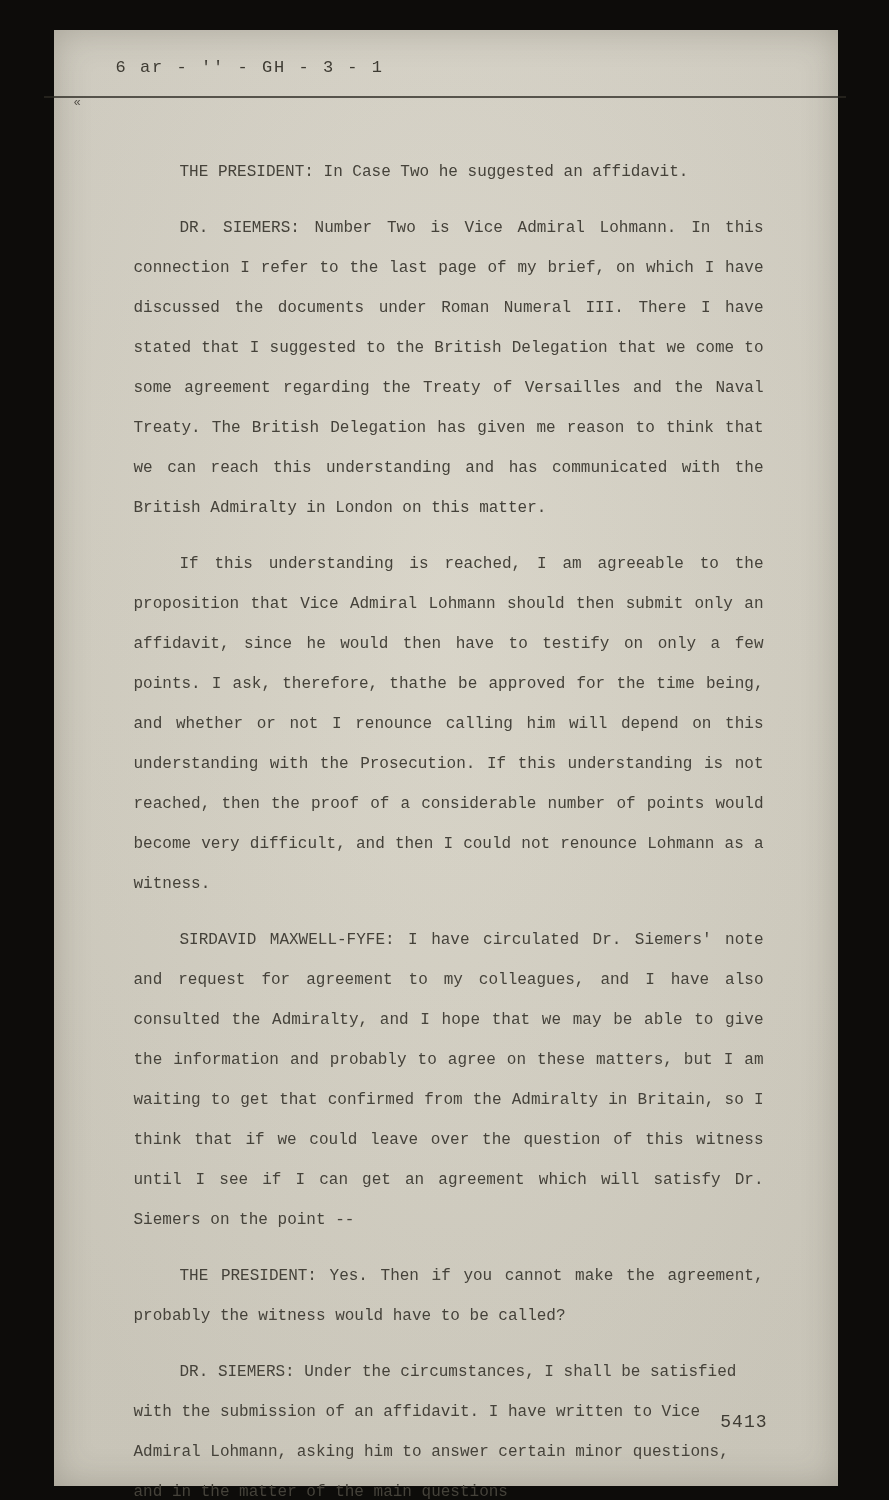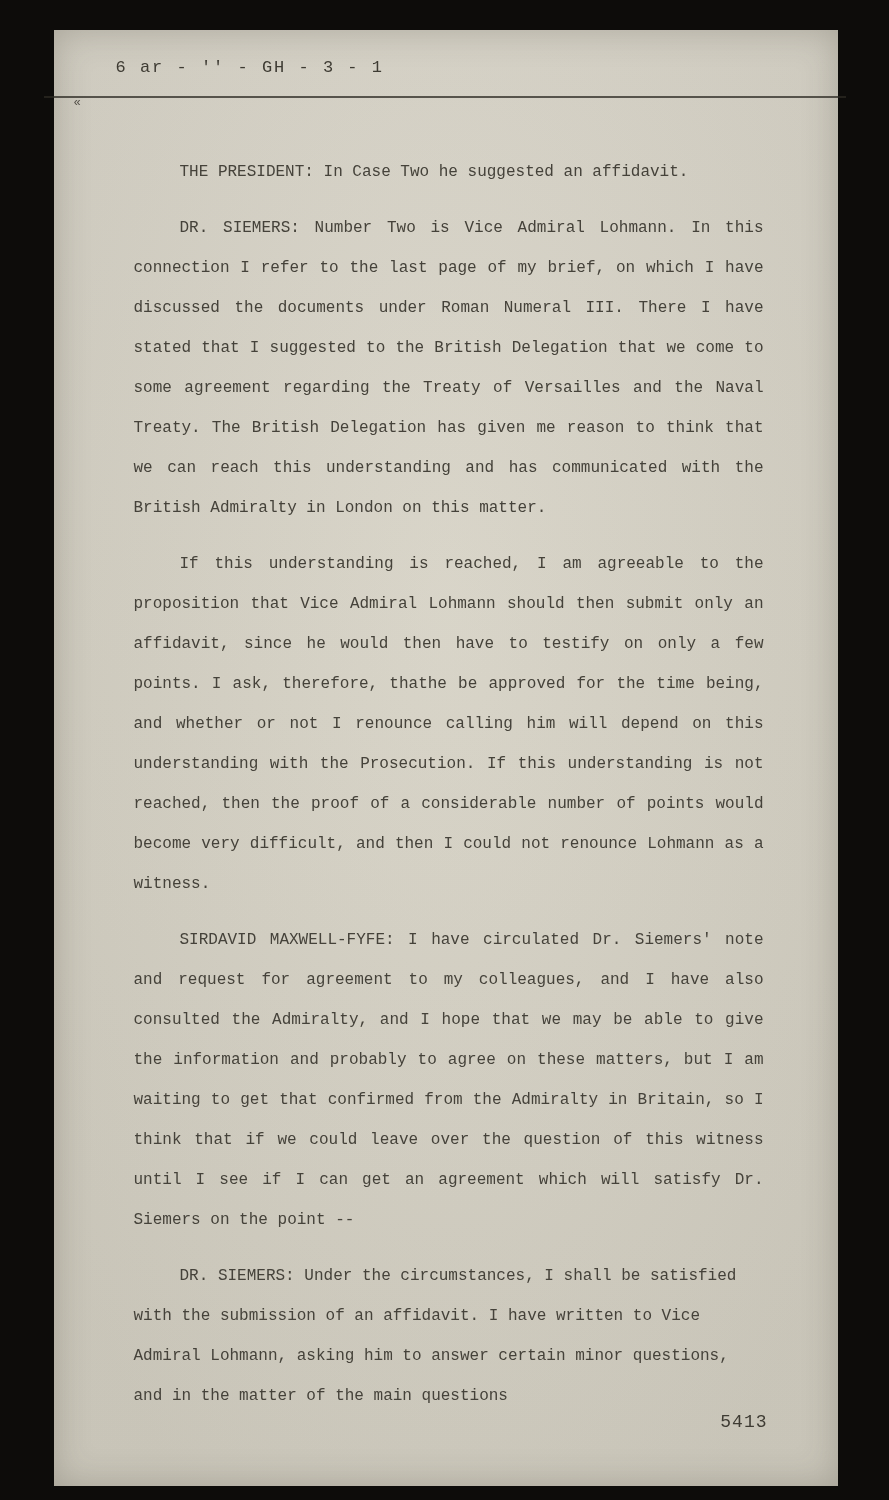--- a/index.html
+++ b/index.html
@@ -91,20 +91,21 @@
 <div class="scan">
   <div class="paper">
 
     <div class="header">6 ar - '' - GH - 3 - 1</div>
 
     <div class="content">
       <p>THE PRESIDENT:  In Case Two he suggested an affidavit.</p>
       <p>DR. SIEMERS:  Number Two is Vice Admiral Lohmann.  In this connection I refer to the last page of my brief, on which I have discussed the documents under Roman  Numeral III.  There I have stated that I suggested to the British Delegation that we come to some agreement regarding the Treaty of Versailles and the Naval Treaty.   The British Delegation has given me reason to think that we can reach this understanding and has communicated with the British Admiralty in London on this matter.</p>
       <p>If this understanding is reached, I am agreeable to the proposition that Vice Admiral Lohmann should then submit only an affidavit, since he would then have to testify on only a few points.   I ask, therefore, thathe be approved for the time being, and whether or not I renounce calling him will depend on this understanding with the Prosecution.  If this understanding is not reached, then the proof of a considerable number of points would become very difficult, and then I could not renounce Lohmann as a witness.</p>
       <p>SIRDAVID MAXWELL-FYFE:  I have circulated Dr. Siemers' note and request for agreement to my colleagues, and I have also consulted the Admiralty, and I hope that we may be able to give the information and probably to agree on these matters, but I am waiting to get that confirmed from the Admiralty in Britain, so I think that if we could leave over the question of this witness until I see if I can get an agreement which will satisfy Dr. Siemers on the point --</p>
+      <p>THE PRESIDENT:  Yes.   Then if you cannot make the agreement, probably the witness would have to be called?</p>
       <p>DR. SIEMERS:  Under the circumstances, I shall be satisfied with the submission of an affidavit.  I have written to Vice Admiral Lohmann, asking him to answer certain minor questions, and in the matter of the main questions</p>
     </div>
 
     <div class="page-number">5413</div>
   </div>
 
   <div class="scan-rule"></div>
   <div class="edge-speck">«</div>
 </div>
 

